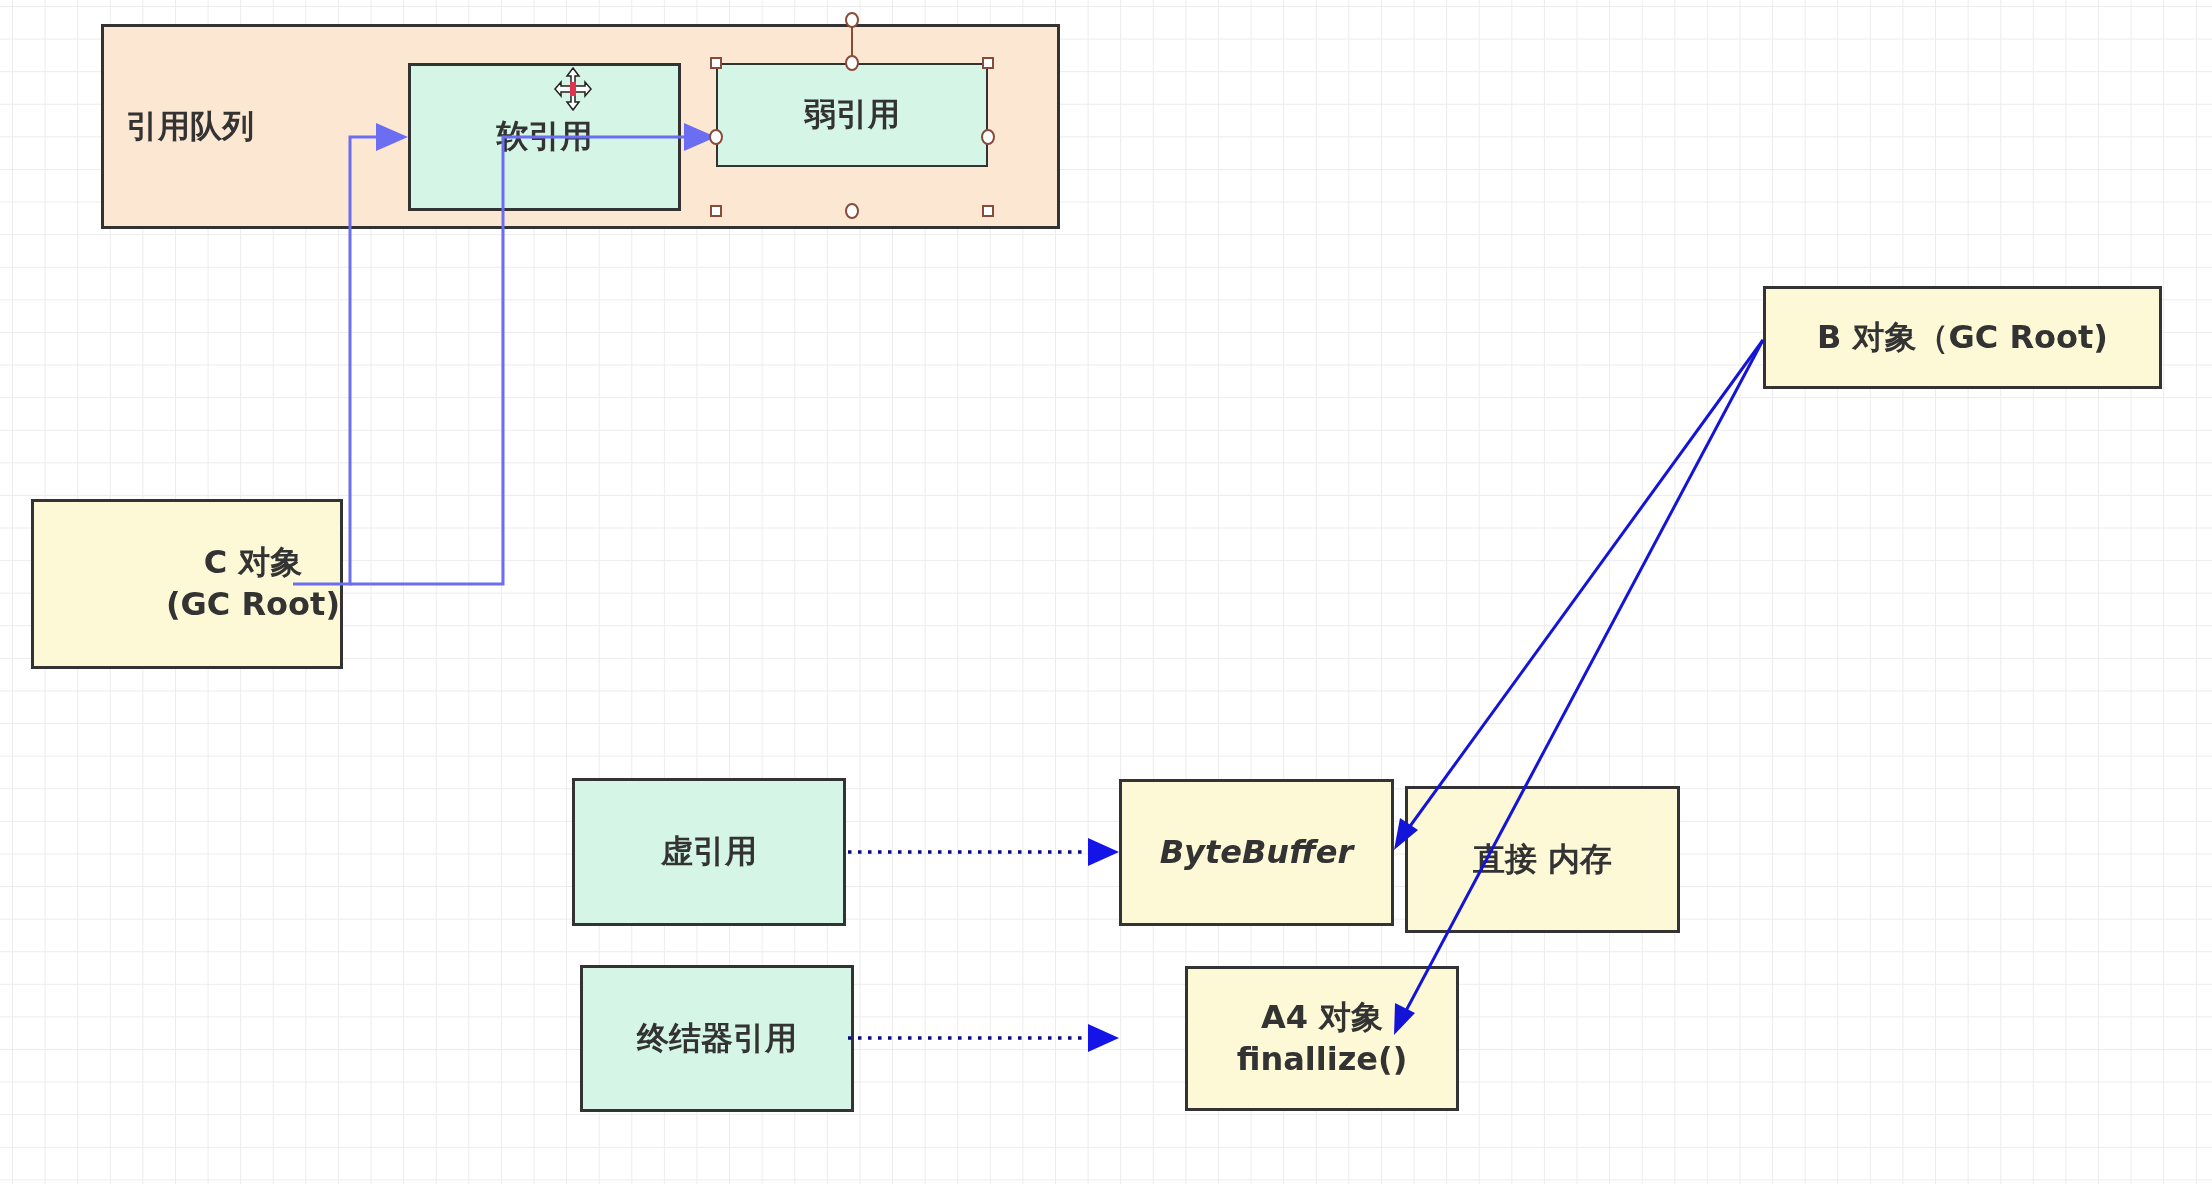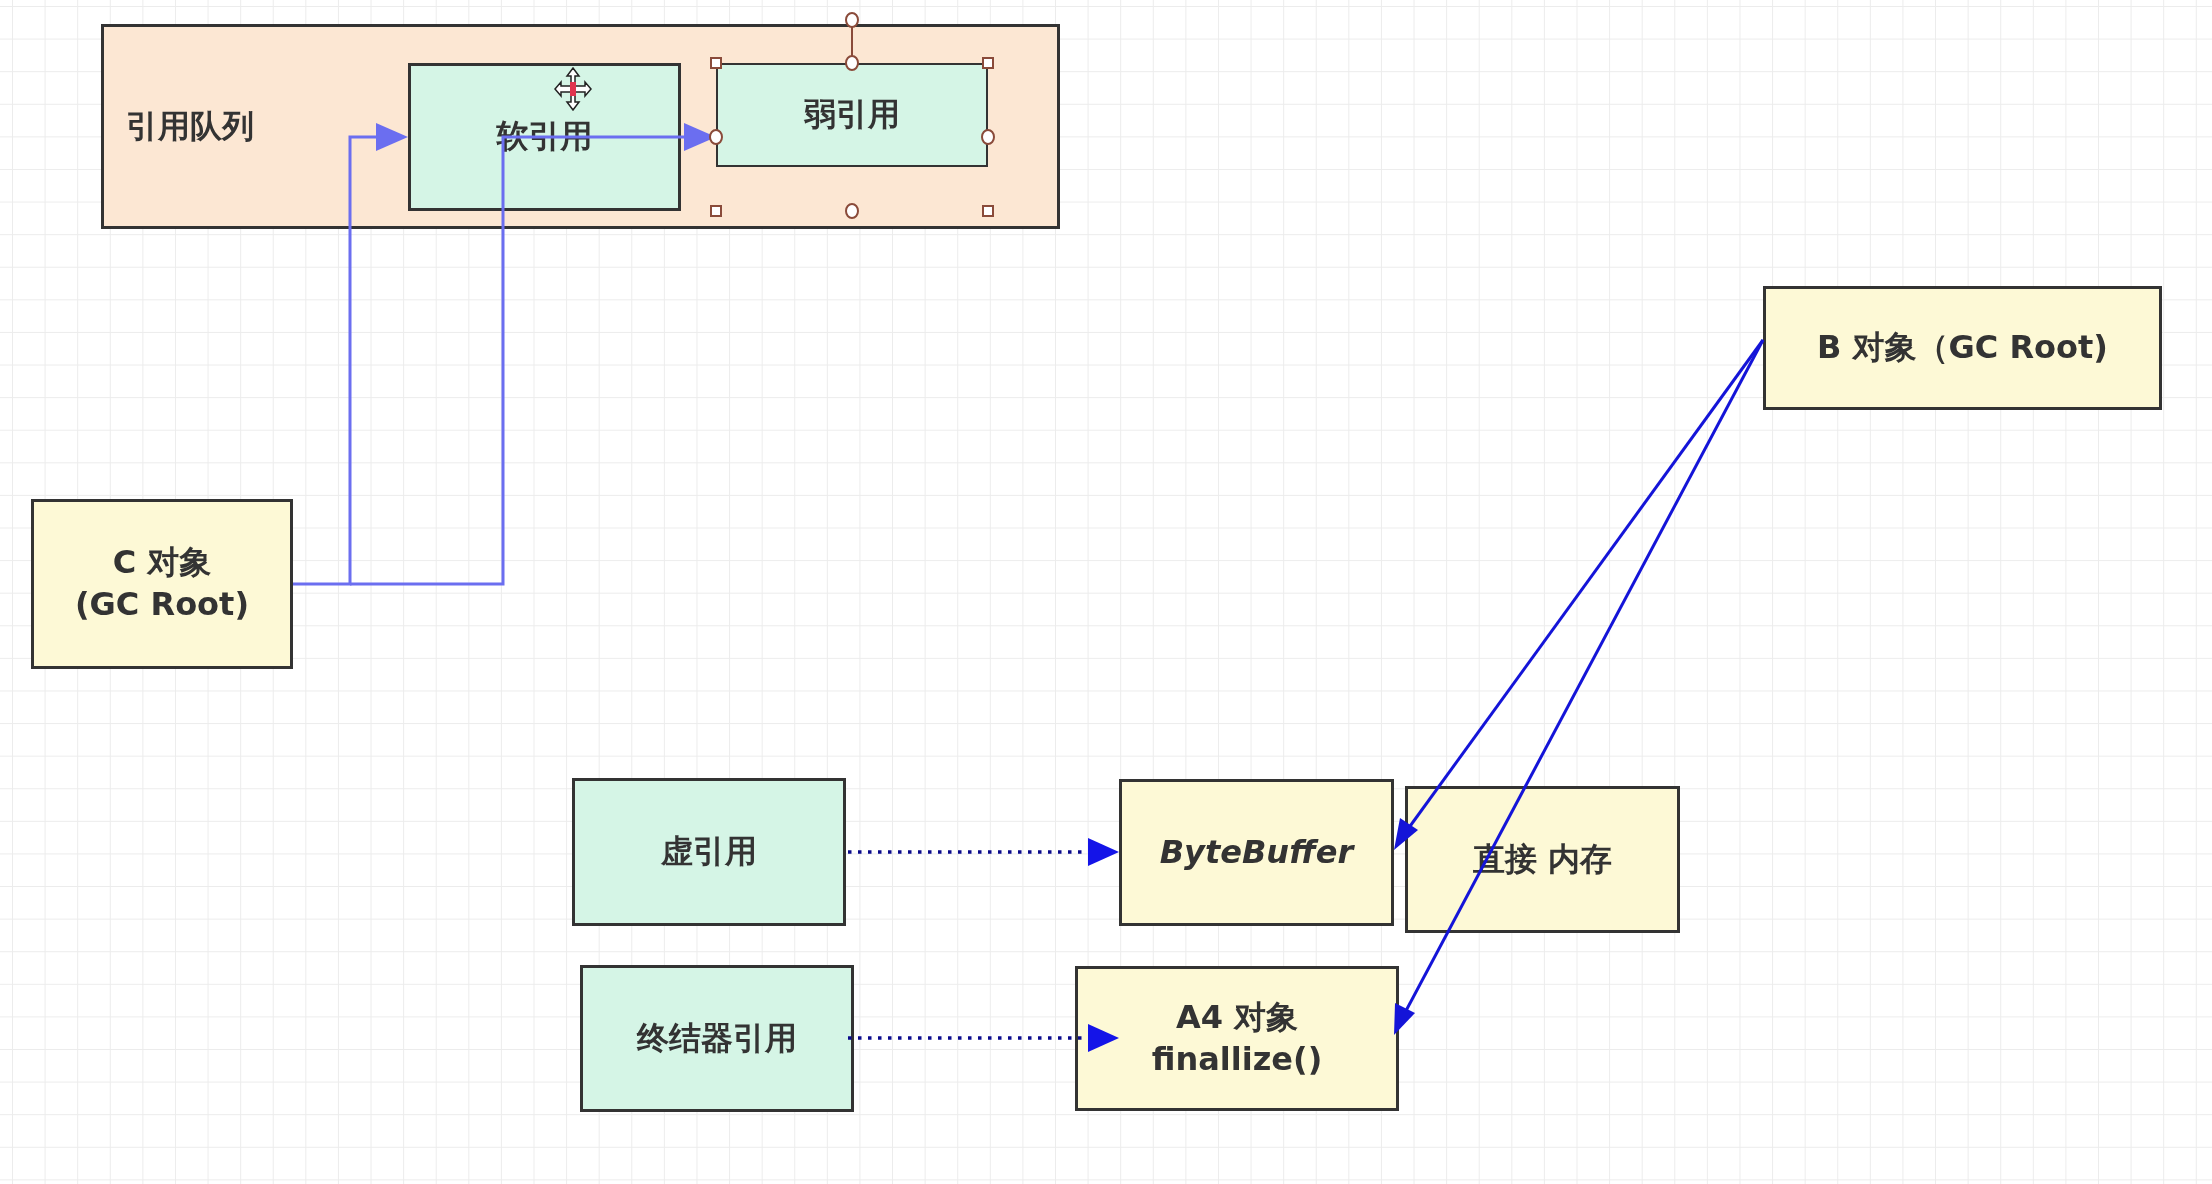--- a/index.html
+++ b/index.html
@@ -10,27 +10,27 @@
     background-size:32.6px 32.6px;
     background-position:12px 6px;
     font-family:"DejaVu Sans","Liberation Sans",sans-serif;}
   .node{position:absolute;box-sizing:border-box;border:3px solid #333;display:flex;align-items:center;justify-content:center;text-align:center;color:#333;font-size:32px;font-weight:bold;line-height:1.3;}
   .yellow{background:#fdf9d6;}
   .green{background:#d5f5e6;}
   .peach{background:#fce7d3;}
   #queue{left:101px;top:24px;width:959px;height:205px;justify-content:flex-start;padding-left:22px;}
   #soft{left:408px;top:63px;width:273px;height:148px;}
   #weak{left:716px;top:63px;width:272px;height:104px;border-width:2px;}
-  #croot{left:31px;top:499px;width:262px;height:170px;}
-  #broot{left:1763px;top:286px;width:399px;height:124px;}
+  #croot{left:31px;top:499px;width:312px;height:170px;justify-content:flex-end;}
+  #broot{left:1763px;top:286px;width:399px;height:103px;}
   #phantom{left:572px;top:778px;width:274px;height:148px;}
   #finalizer{left:572px;top:965px;width:274px;height:147px;margin-left:8px;}
   #bytebuffer{left:1119px;top:779px;width:275px;height:147px;font-style:italic;}
   #direct{left:1391px;top:786px;width:275px;height:147px;margin-left:14px;}
-  #a4{left:1075px;top:966px;width:324px;height:145px;}
+  #a4{left:1185px;top:966px;width:274px;height:145px;}
   svg#lines{position:absolute;left:0;top:0;width:2212px;height:1184px;pointer-events:none;}
   .handle-sq{position:absolute;width:12px;height:12px;background:#fff;border:2px solid #8a4b3a;box-sizing:border-box;}
   .handle-ci{position:absolute;width:14px;height:16px;background:#fff;border:2px solid #8a4b3a;border-radius:50%;box-sizing:border-box;}
   .cursor{position:absolute;left:553px;top:66px;width:40px;height:46px;}
 </style>
 </head>
 <body>
 
 <div class="node peach" id="queue">
   <span>引用队列</span>

